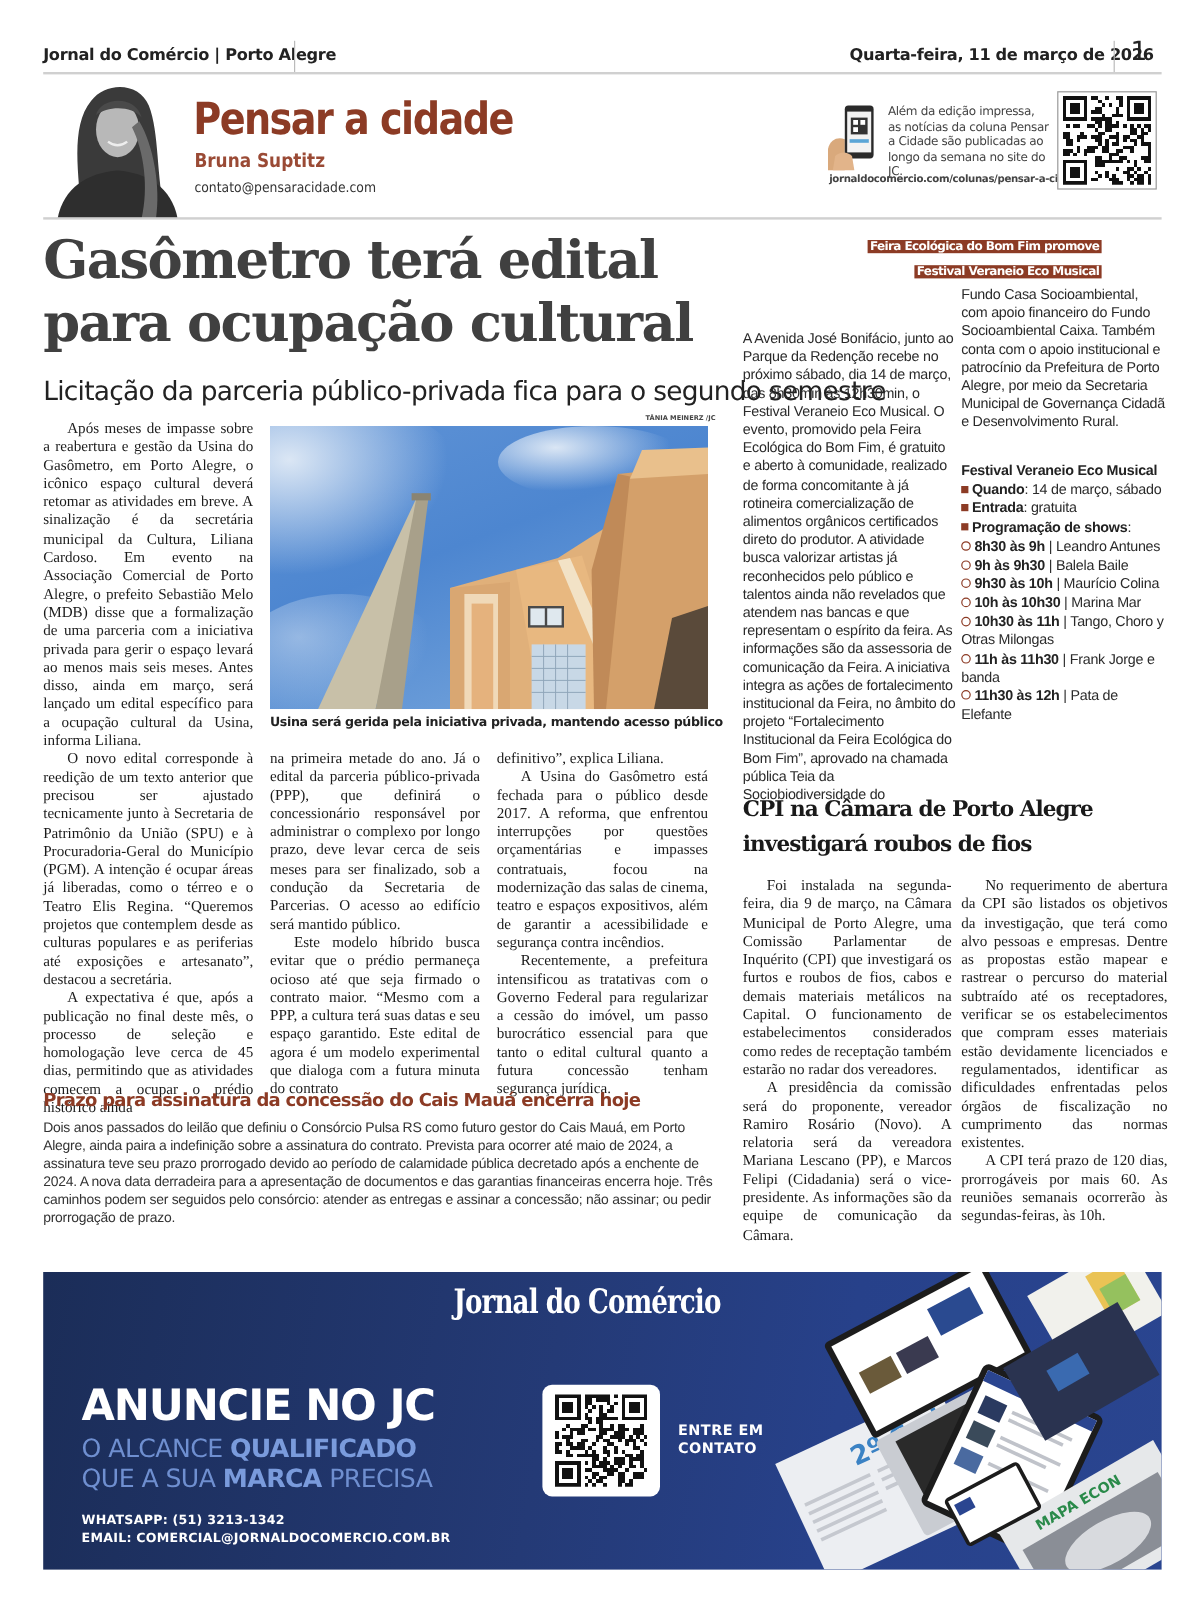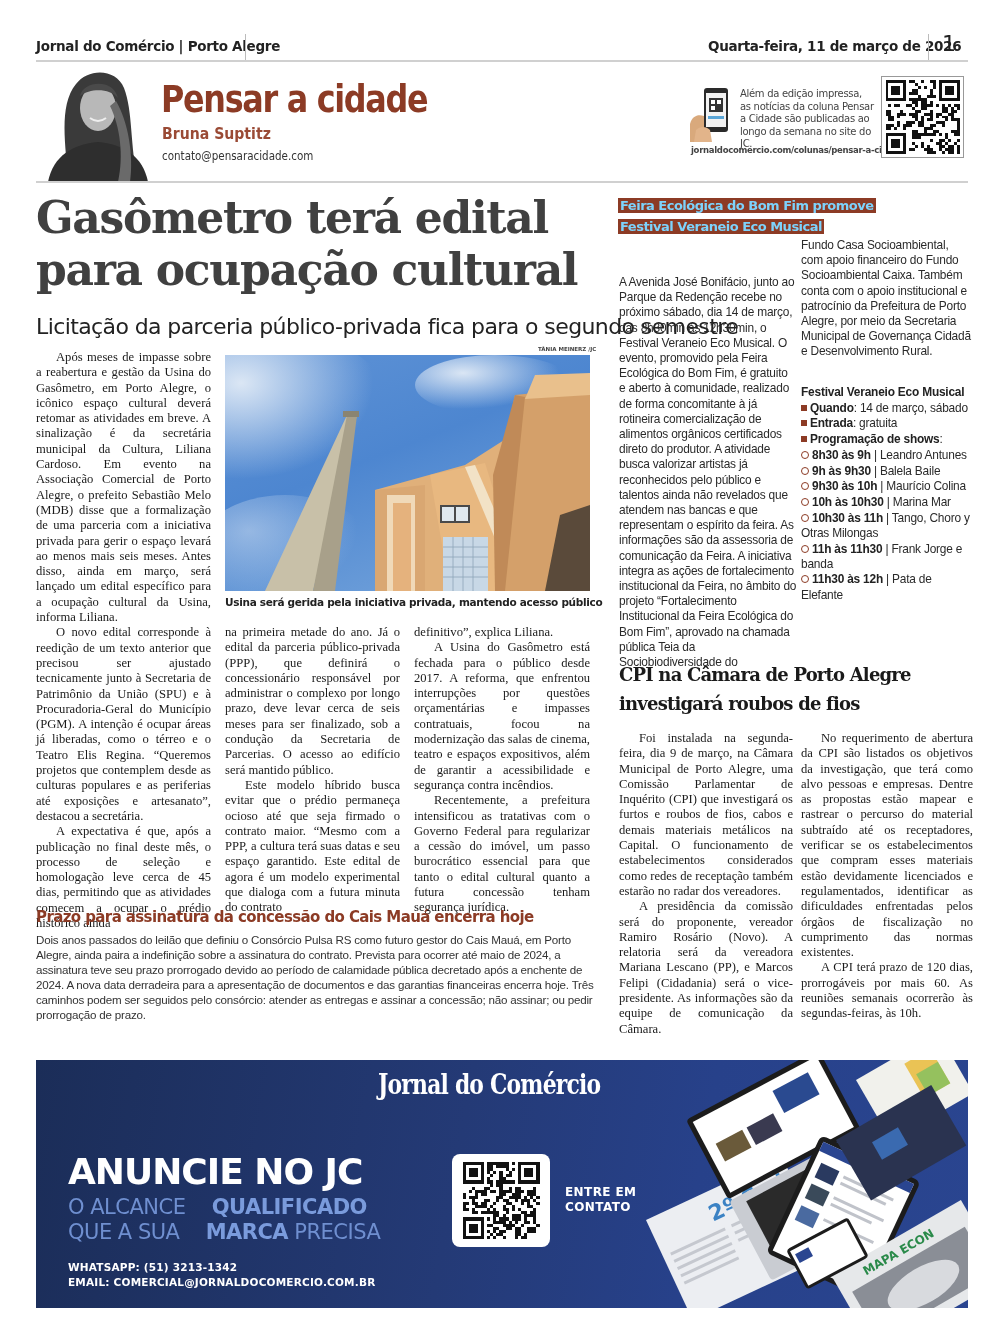--- a/index.html
+++ b/index.html
@@ -34,21 +34,21 @@
   .photo-caption { left: 225px; top: 596px; font-family: "DejaVu Sans", sans-serif; font-size: 10.5px; font-weight: bold; color: #222; letter-spacing: -0.3px; }
 
   .body-col { font-family: "Liberation Serif", serif; font-size: 12.6px; line-height: 15.3px; color: #1a1a1a; text-align: justify; hyphens: auto; }
   .body-col p { text-indent: 20px; }
   .col1 { left: 36px; top: 350px; width: 175px; }
   .col2 { left: 225px; top: 625px; width: 175px; }
   .col3 { left: 414px; top: 625px; width: 176px; }
   .col2 p.cont, .col3 p.cont, .col4 p.cont { text-indent: 0; }
 
   
-  .feira-title { left: 618px; top: 195px; width: 300px; font-family: "DejaVu Sans", sans-serif; font-weight: bold; font-size: 13px; line-height: 21px; color: #7dd3fc; letter-spacing: -0.5px; }
+  .feira-title { left: 618px; top: 195px; width: 300px; font-family: "DejaVu Sans", sans-serif; font-weight: bold; font-size: 10px; line-height: 21px; color: #ffffff; letter-spacing: -0.5px; text-align: right; }
   .feira-title span.hl { background: #8c3b25; padding: 0 2px; box-decoration-break: clone; -webkit-box-decoration-break: clone; }
   .sans-col { font-family: "Liberation Sans", sans-serif; font-size: 11.9px; line-height: 15.2px; color: #2a2a2a; letter-spacing: -0.2px; }
   .feira-col1 { left: 619px; top: 238px; width: 178px; margin-top: 37px; }
   .feira-col2 { left: 801px; top: 238px; width: 170px; }
   .fest-box { left: 801px; top: 385px; width: 172px; }
   .fest-box .ttl { font-weight: bold; color: #222; }
   .fest-box .sq { display: inline-block; width: 6px; height: 6px; background: #8c3b25; margin-right: 3px; vertical-align: 1px; }
   .fest-box .clk { display: inline-block; width: 8px; height: 8px; border: 1.5px solid #8c3b25; border-radius: 50%; margin-right: 3px; vertical-align: 0px; position: relative; }
   .fest-box b { color: #222; }
   .fest-box .row { margin-bottom: 0.5px; }
@@ -63,21 +63,21 @@
   .cais-text { left: 36px; top: 932px; width: 560px; font-family: "Liberation Sans", sans-serif; font-size: 11.6px; line-height: 15px; color: #333; letter-spacing: -0.2px; }
 
   
   .ad { left: 36px; top: 1060px; width: 932px; height: 248px; overflow: hidden;
         background: linear-gradient(100deg, #1b2d58 0%, #243a76 45%, #27418a 70%, #2a4590 100%); }
   .ad-logo { left: 342px; top: 8px; font-family: "DejaVu Serif", serif; font-size: 28px; color: #fff; letter-spacing: -1px; transform: scaleX(0.78); transform-origin: left; font-weight: bold; }
   .ad-headline { left: 32px; top: 91px; font-family: "DejaVu Sans", sans-serif; font-weight: bold; font-size: 36px; color: #fff; letter-spacing: -1px; }
   .ad-sub1, .ad-sub2 { font-family: "DejaVu Sans", sans-serif; font-size: 21px; color: #6f8fd0; letter-spacing: -0.5px; }
   .ad-sub1 { left: 32px; top: 135px; }
   .ad-sub2 { left: 32px; top: 160px; }
-  .ad-sub1 b, .ad-sub2 b { color: #7a9bdc; margin-left: 20px; }
+  .ad-sub1 b, .ad-sub2 b { color: #7a9bdc; }
   .ad-contact { left: 32px; top: 200px; font-family: "DejaVu Sans", sans-serif; font-weight: bold; font-size: 10.5px; line-height: 15px; color: #fff; letter-spacing: 0.2px; }
   .ad-qr { left: 416px; top: 94px; width: 98px; height: 93px; background: #fff; border-radius: 8px; padding: 8px; }
   .ad-cta { left: 529px; top: 125px; font-family: "DejaVu Sans", sans-serif; font-weight: bold; font-size: 12px; line-height: 15px; color: #fff; letter-spacing: 0.4px; }
   .ad-devices { left: 600px; top: 0px; width: 332px; height: 248px; }
 </style>
 </head>
 <body>
 
 <div class="abs top-left">Jornal do Comércio | Porto Alegre</div>
 <div class="abs top-vsep1"></div>

